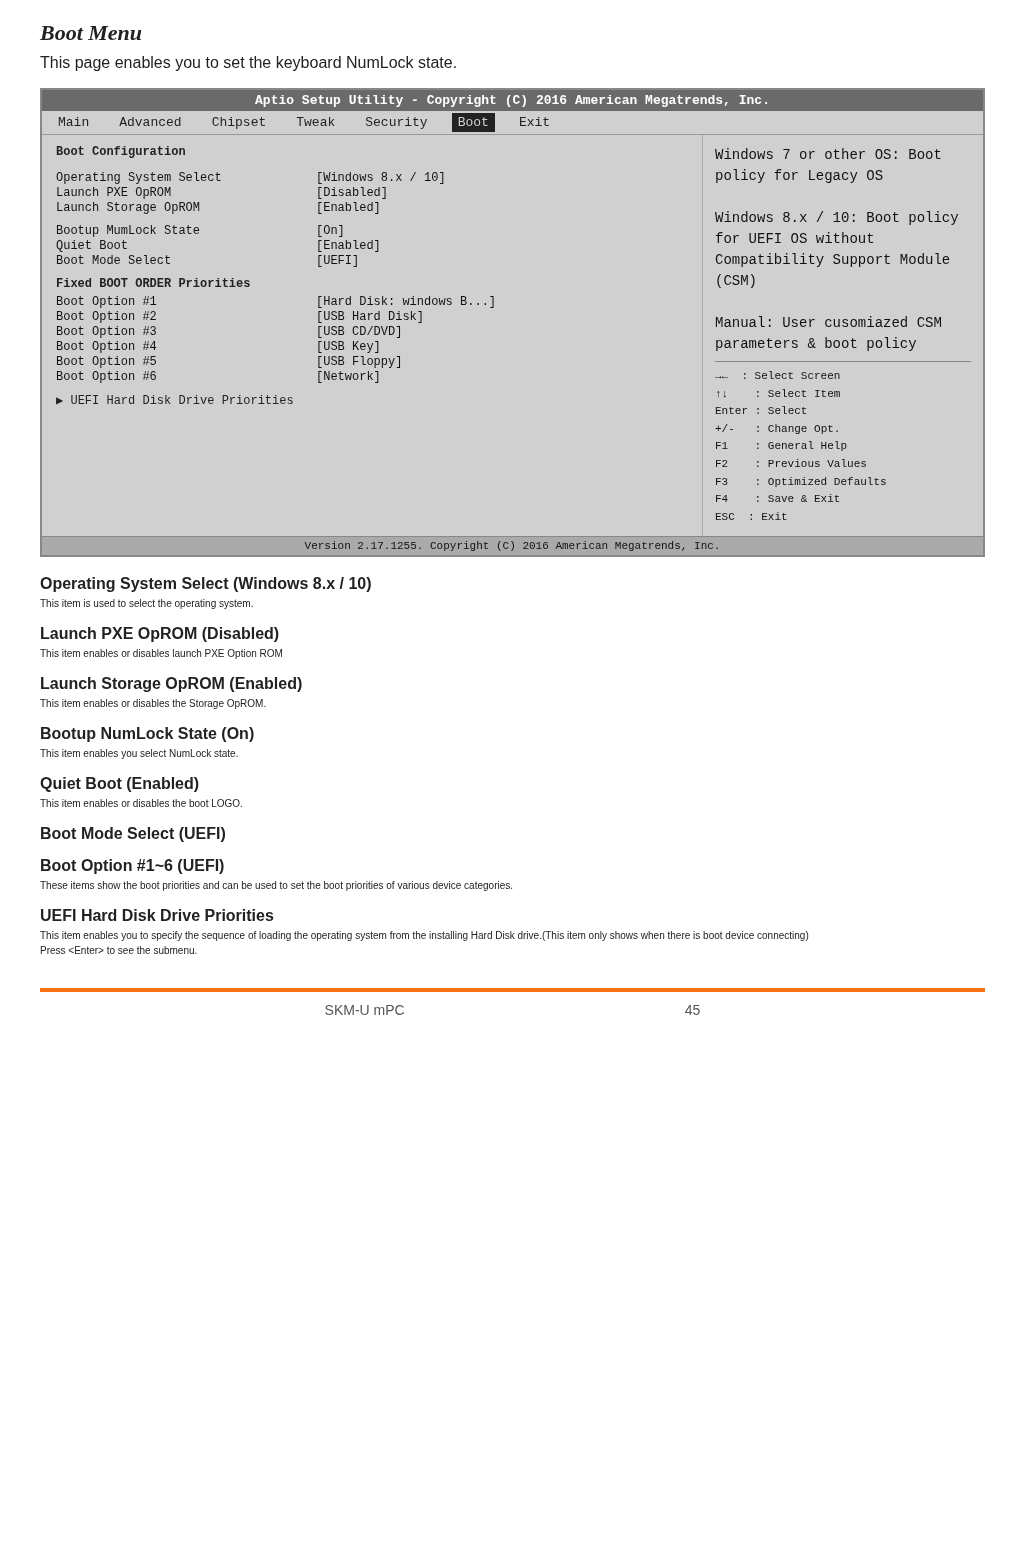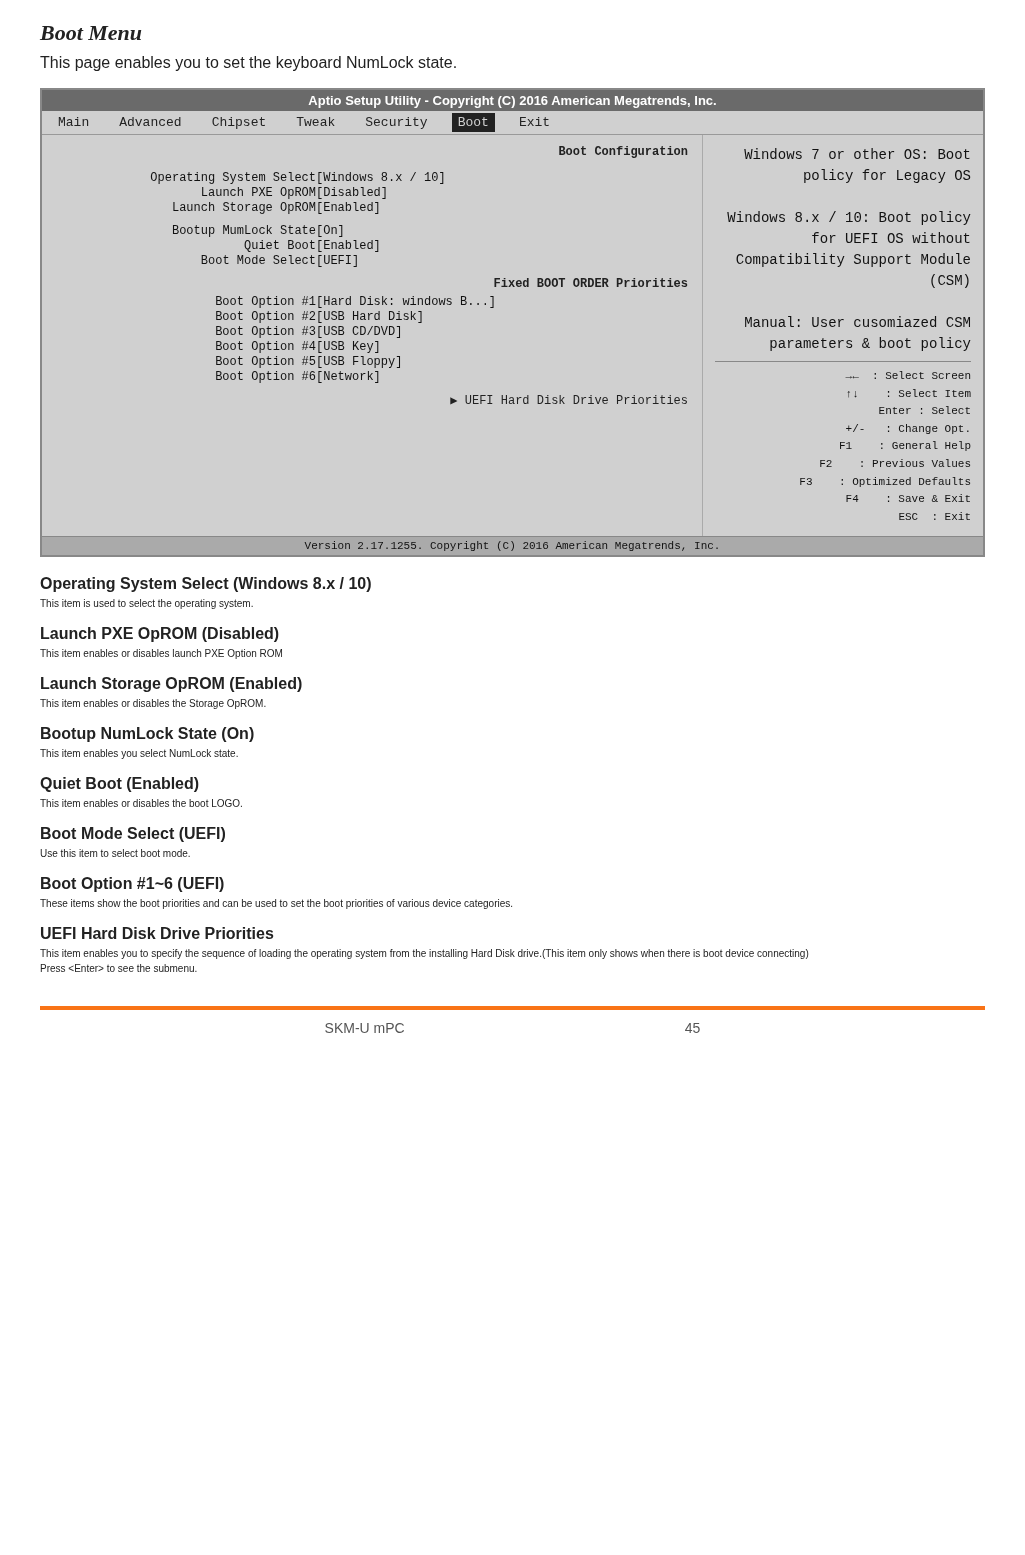--- a/index.html
+++ b/index.html
@@ -36,21 +36,21 @@
       margin-bottom: 18px;
     }
 
     .bios-title-bar {
       background: #6a6a6a;
       color: #fff;
       text-align: center;
       font-size: 13px;
       font-weight: bold;
       padding: 3px 0;
-      font-family: Liberation Sans, sans-serif;
+      font-family: Liberation Mono, monospace;
     }
 
     .bios-menu-bar {
       background: #d0d0d0;
       display: flex;
       flex-direction: row;
       padding: 2px 10px;
       gap: 18px;
       border-bottom: 1px solid #999;
     }
@@ -65,21 +65,20 @@
 
     .bios-menu-item.active {
       background: #222;
       color: #d0d0d0;
     }
 
     .bios-body {
       display: flex;
       flex-direction: row;
       min-height: 340px;
-      text-align: right;
     }
 
     .bios-left {
       flex: 1;
       padding: 10px 14px;
       border-right: 1px solid #aaa;
       font-family: 'Courier New', monospace;
       font-size: 12px;
     }
 
@@ -314,21 +313,20 @@
     <div class="doc-section-body">This item enables you select NumLock state.</div>
   </div>
 
   <div class="doc-section">
     <div class="doc-section-title">Quiet Boot (Enabled)</div>
     <div class="doc-section-body">This item enables or disables the boot LOGO.</div>
   </div>
 
   <div class="doc-section">
     <div class="doc-section-title">Boot Mode Select (UEFI)</div>
-    <div class="doc-section-body">Use this item to select boot mode.</div>
   </div>
 
   <div class="doc-section">
     <div class="doc-section-title">Boot Option #1~6 (UEFI)</div>
     <div class="doc-section-body">These items show the boot priorities and can be used to set the boot priorities of various device categories.</div>
   </div>
 
   <div class="doc-section">
     <div class="doc-section-title">UEFI Hard Disk Drive Priorities</div>
     <div class="doc-section-body">

